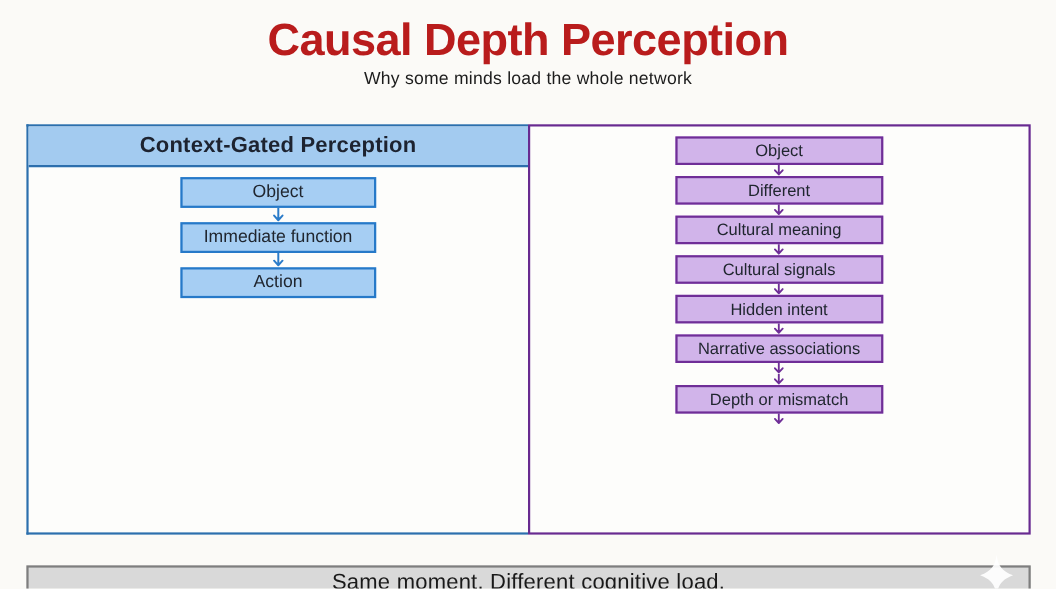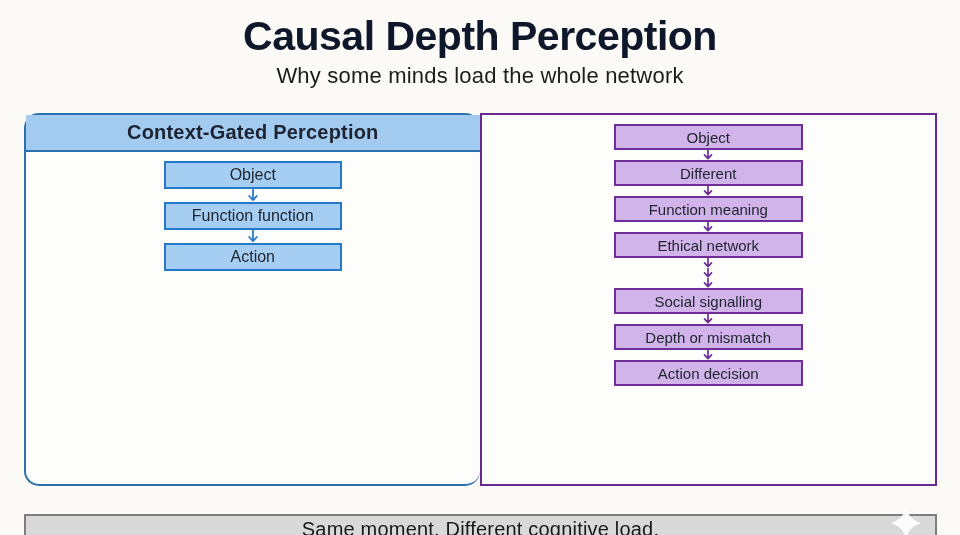--- a/index.html
+++ b/index.html
@@ -12,48 +12,48 @@
     color: #1a1a1a;
   }
 
   
   .title {
     margin: 14px 0 0;
     text-align: center;
     font-size: 41px;
     font-weight: 800;
     letter-spacing: -0.5px;
-    color: #0f172a;
+    color: #b91c1c;
     line-height: 1.1;
   }
   .subtitle {
     margin-top: 4px;
     text-align: center;
-    font-size: 22px;
+    font-size: 16px;
     font-weight: 400;
     color: #1c1c1c;
     letter-spacing: 0.2px;
   }
 
   
   .panels {
     position: absolute;
     left: 24px; top: 113px;
     width: 913px; height: 373px;
     display: flex;
   }
   .col {
     flex: 1;
     box-sizing: border-box;
     border: 2px solid var(--border);
     background: #fdfdfb;
     display: flex;
     flex-direction: column;
   }
-  .col:first-child { border-right: none; border-radius: 15px; }
+  .col:first-child { border-right: none; }
   .col-header {
     height: 37px;
     flex: 0 0 37px;
     box-sizing: border-box;
     border-bottom: 2px solid var(--border);
     background: var(--header-fill);
     display: flex;
     align-items: center;
     justify-content: center;
     font-size: 20px;
@@ -122,21 +122,21 @@
 
   <section class="col col-gated" style="--header-fill: #a3cbf0; --border: #2c6fad; --box-fill: #a6cef3; --box-border: #2679c8; --arrow: #2b7cc9;">
     <div class="col-header">Context-Gated Perception</div>
     <div class="flow">
       <div class="box">Object</div>
       <span class="arrow">
           <svg width="14" height="13" viewBox="0 0 14 13">
             <path d="M7 0 V10.5 M3.2 7 L7 11.2 L10.8 7" stroke="currentColor" stroke-width="1.8" fill="none" stroke-linecap="round" stroke-linejoin="round"></path>
           </svg>
         </span>
-      <div class="box">Function function</div>
+      <div class="box">Immediate function</div>
       <span class="arrow">
           <svg width="14" height="13" viewBox="0 0 14 13">
             <path d="M7 0 V10.5 M3.2 7 L7 11.2 L10.8 7" stroke="currentColor" stroke-width="1.8" fill="none" stroke-linecap="round" stroke-linejoin="round"></path>
           </svg>
         </span>
       <div class="box">Action</div>
     </div>
   </section>
 
   <section class="col col-saturated" style="--header-fill: #c8a9e2; --border: #682a90; --box-fill: #d1b4ea; --box-border: #6f2e97; --arrow: #6f2e97;">
@@ -146,55 +146,55 @@
           <svg width="14" height="10" viewBox="0 0 14 10">
             <path d="M7 0 V7.8 M3.5 4.8 L7 8.6 L10.5 4.8" stroke="currentColor" stroke-width="1.7" fill="none" stroke-linecap="round" stroke-linejoin="round"></path>
           </svg>
         </span>
       <div class="box">Different</div>
       <span class="arrow">
           <svg width="14" height="10" viewBox="0 0 14 10">
             <path d="M7 0 V7.8 M3.5 4.8 L7 8.6 L10.5 4.8" stroke="currentColor" stroke-width="1.7" fill="none" stroke-linecap="round" stroke-linejoin="round"></path>
           </svg>
         </span>
-      <div class="box">Function meaning</div>
-      <span class="arrow">
-          <svg width="14" height="10" viewBox="0 0 14 10">
-            <path d="M7 0 V7.8 M3.5 4.8 L7 8.6 L10.5 4.8" stroke="currentColor" stroke-width="1.7" fill="none" stroke-linecap="round" stroke-linejoin="round"></path>
-          </svg>
-        </span>
-      <div class="box">Ethical network</div>
-      <span class="arrow">
-          <svg width="14" height="10" viewBox="0 0 14 10">
-            <path d="M7 0 V7.8 M3.5 4.8 L7 8.6 L10.5 4.8" stroke="currentColor" stroke-width="1.7" fill="none" stroke-linecap="round" stroke-linejoin="round"></path>
-          </svg>
-        </span>
-      <span class="arrow">
-          <svg width="14" height="10" viewBox="0 0 14 10">
-            <path d="M7 0 V7.8 M3.5 4.8 L7 8.6 L10.5 4.8" stroke="currentColor" stroke-width="1.7" fill="none" stroke-linecap="round" stroke-linejoin="round"></path>
-          </svg>
-        </span>
-      <span class="arrow">
-          <svg width="14" height="10" viewBox="0 0 14 10">
-            <path d="M7 0 V7.8 M3.5 4.8 L7 8.6 L10.5 4.8" stroke="currentColor" stroke-width="1.7" fill="none" stroke-linecap="round" stroke-linejoin="round"></path>
-          </svg>
-        </span>
-      <div class="box">Social signalling</div>
+      <div class="box">Cultural meaning</div>
+      <span class="arrow">
+          <svg width="14" height="10" viewBox="0 0 14 10">
+            <path d="M7 0 V7.8 M3.5 4.8 L7 8.6 L10.5 4.8" stroke="currentColor" stroke-width="1.7" fill="none" stroke-linecap="round" stroke-linejoin="round"></path>
+          </svg>
+        </span>
+      <div class="box">Cultural signals</div>
+      <span class="arrow">
+          <svg width="14" height="10" viewBox="0 0 14 10">
+            <path d="M7 0 V7.8 M3.5 4.8 L7 8.6 L10.5 4.8" stroke="currentColor" stroke-width="1.7" fill="none" stroke-linecap="round" stroke-linejoin="round"></path>
+          </svg>
+        </span>
+      <div class="box">Hidden intent</div>
+      <span class="arrow">
+          <svg width="14" height="10" viewBox="0 0 14 10">
+            <path d="M7 0 V7.8 M3.5 4.8 L7 8.6 L10.5 4.8" stroke="currentColor" stroke-width="1.7" fill="none" stroke-linecap="round" stroke-linejoin="round"></path>
+          </svg>
+        </span>
+      <div class="box">Narrative associations</div>
+      <span class="arrow">
+          <svg width="14" height="10" viewBox="0 0 14 10">
+            <path d="M7 0 V7.8 M3.5 4.8 L7 8.6 L10.5 4.8" stroke="currentColor" stroke-width="1.7" fill="none" stroke-linecap="round" stroke-linejoin="round"></path>
+          </svg>
+        </span>
       <span class="arrow">
           <svg width="14" height="10" viewBox="0 0 14 10">
             <path d="M7 0 V7.8 M3.5 4.8 L7 8.6 L10.5 4.8" stroke="currentColor" stroke-width="1.7" fill="none" stroke-linecap="round" stroke-linejoin="round"></path>
           </svg>
         </span>
       <div class="box">Depth or mismatch</div>
       <span class="arrow">
           <svg width="14" height="10" viewBox="0 0 14 10">
             <path d="M7 0 V7.8 M3.5 4.8 L7 8.6 L10.5 4.8" stroke="currentColor" stroke-width="1.7" fill="none" stroke-linecap="round" stroke-linejoin="round"></path>
           </svg>
         </span>
-      <div class="box">Action decision</div>
     </div>
   </section>
 </div>
 
 <div class="footer-bar">
   <span>Same moment. Different cognitive load.</span>
   <svg class="sparkle" viewBox="0 0 24 30">
     <path d="M12 0 C13.1 8 15.6 11.8 24 15 C15.6 18.2 13.1 22 12 30 C10.9 22 8.4 18.2 0 15 C8.4 11.8 10.9 8 12 0 Z" fill="#ffffff" opacity="0.92"></path>
   </svg>
 </div>

